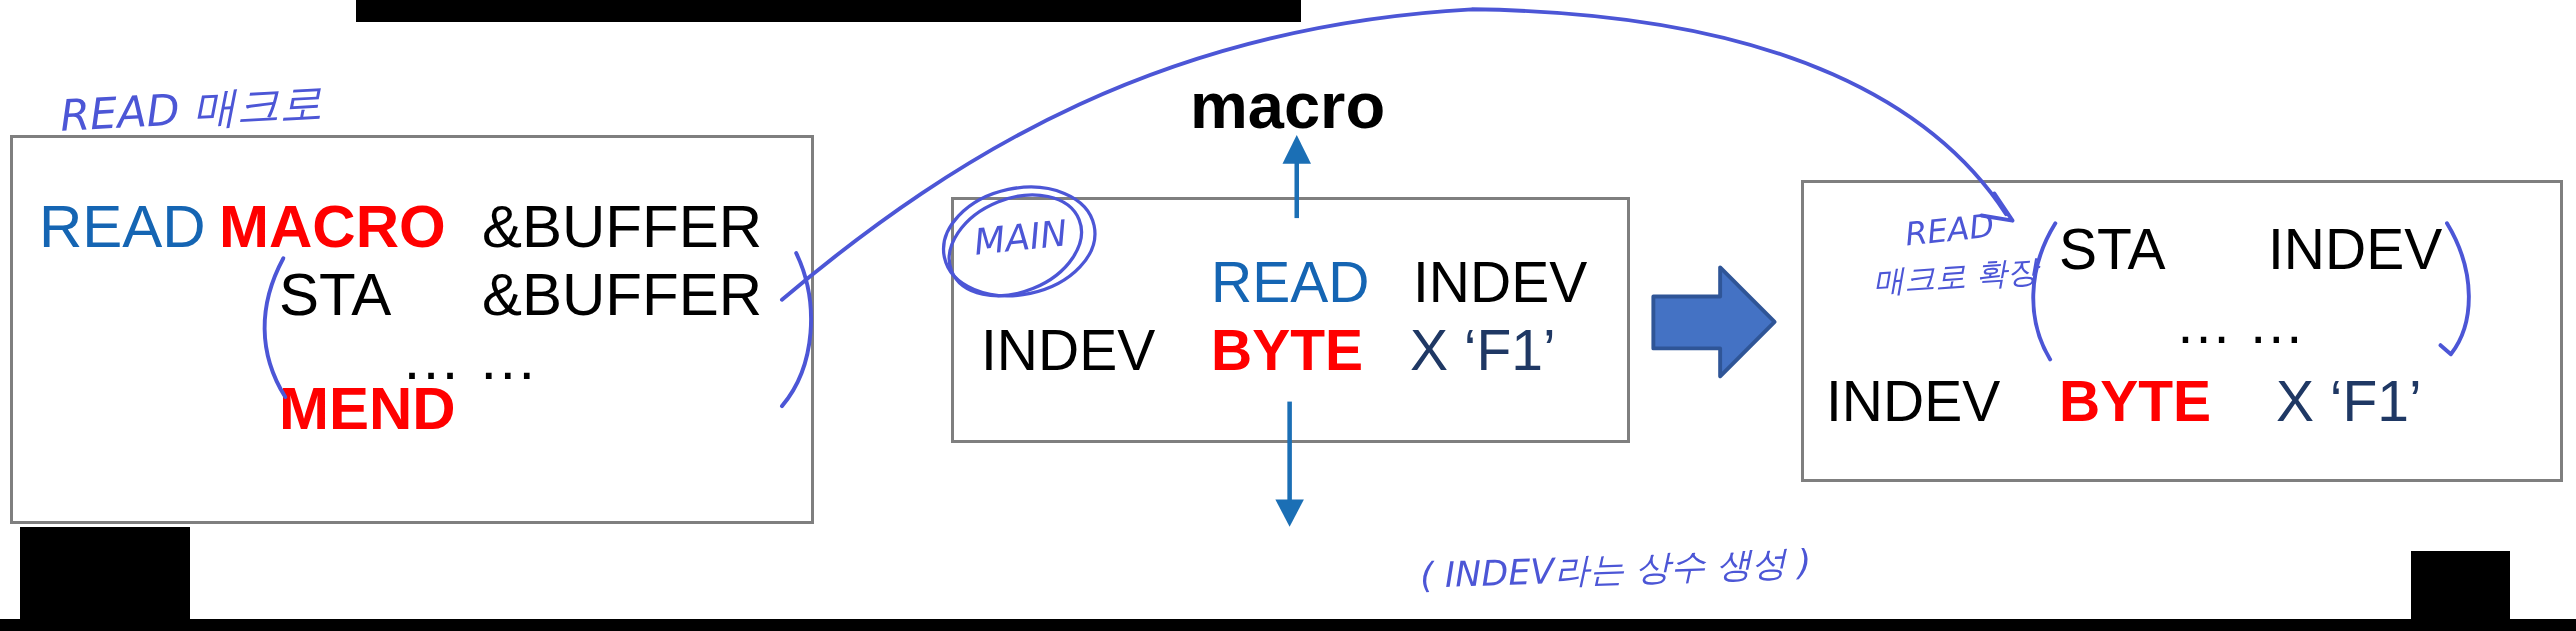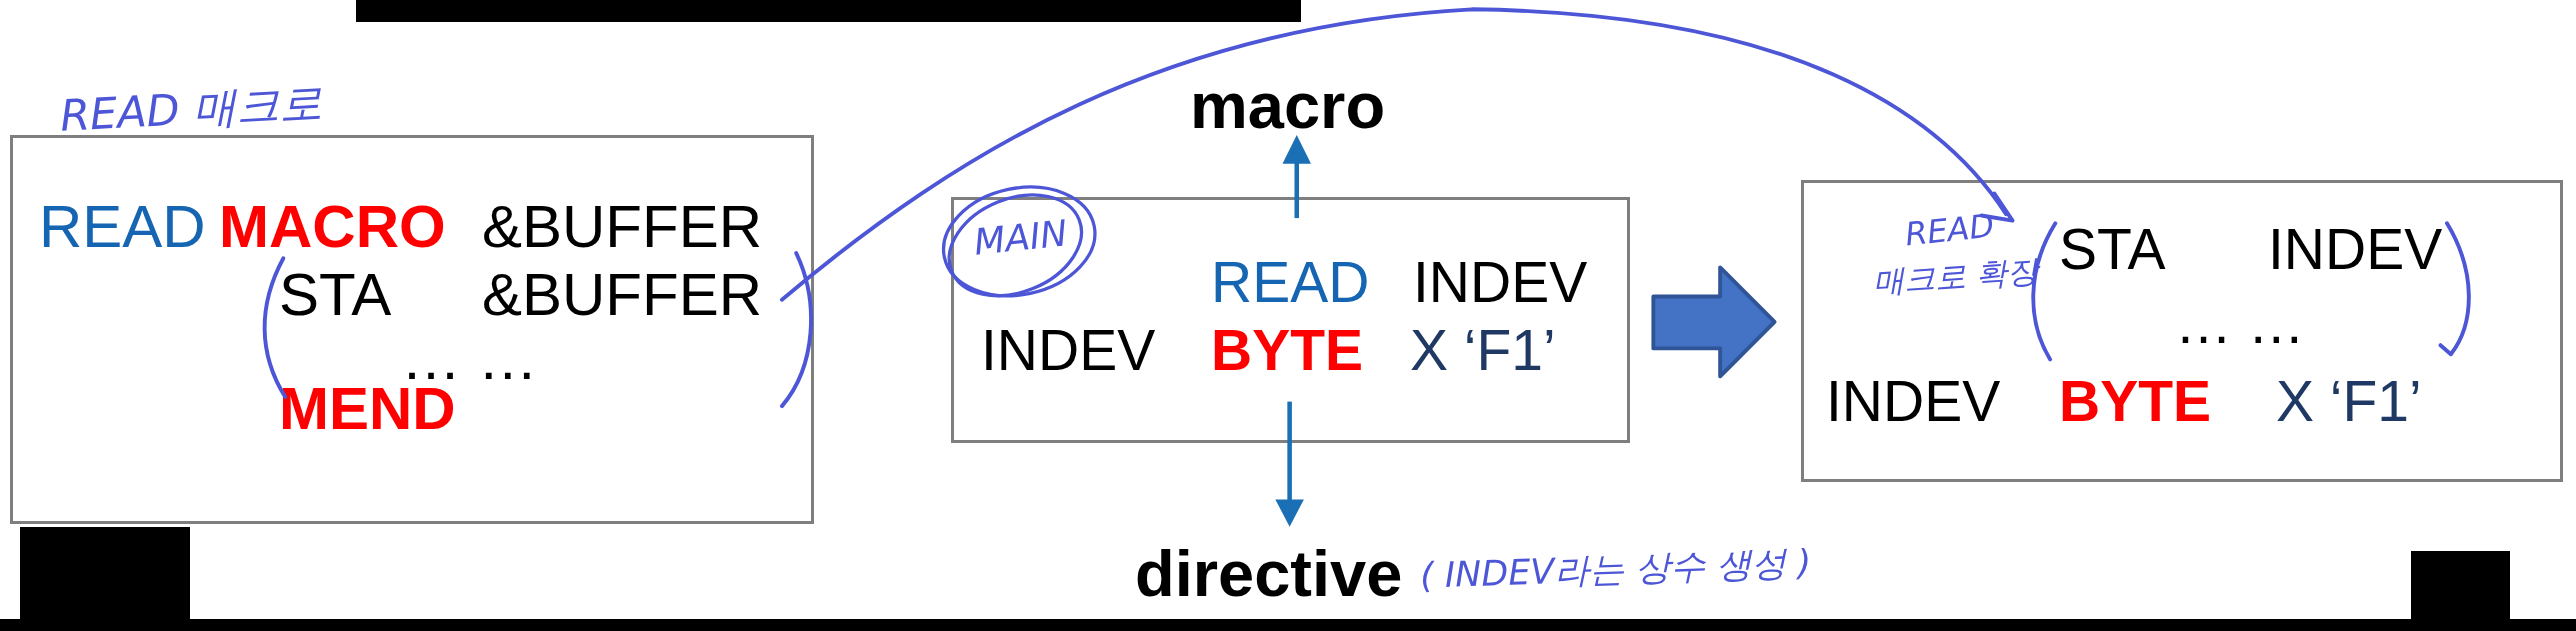--- a/index.html
+++ b/index.html
@@ -76,21 +76,20 @@
   <span class="tok fs88 navy" style="left:1410px;top:322px;">X ‘F1’</span>
 
   <span class="tok fs88" style="left:2059px;top:221px;">STA</span>
   <span class="tok fs88" style="left:2268px;top:221px;">INDEV</span>
   <span class="tok fs88" style="left:2175px;top:295px;">… …</span>
   <span class="tok fs88" style="left:1826px;top:373px;">INDEV</span>
   <span class="tok fs88 red" style="left:2059px;top:373px;">BYTE</span>
   <span class="tok fs88 navy" style="left:2276px;top:373px;">X ‘F1’</span>
 
   <span class="biglabel" style="left:1190px;top:73px;">macro</span>
-  <span class="biglabel" style="left:1135px;top:541px;">directive</span>
 
   <span class="hand" style="left:60px;top:88px;font-size:43px;transform:rotate(-3deg);">READ 매크로</span>
   <span class="hand" style="left:974px;top:220px;font-size:36px;transform:rotate(-6deg);">MAIN</span>
   <span class="hand" style="left:1905px;top:214px;font-size:32px;transform:rotate(-6deg);">READ</span>
   <span class="hand" style="left:1873px;top:261px;font-size:31px;transform:rotate(-4deg);">매크로 확장</span>
   <span class="hand" style="left:1420px;top:552px;font-size:35px;transform:rotate(-2deg);">( INDEV라는 상수 생성 )</span>
 
   <svg class="overlay" width="2576" height="632" viewBox="0 0 3973 974">
 
     <g stroke="#4c56d6" stroke-width="5" fill="none">

